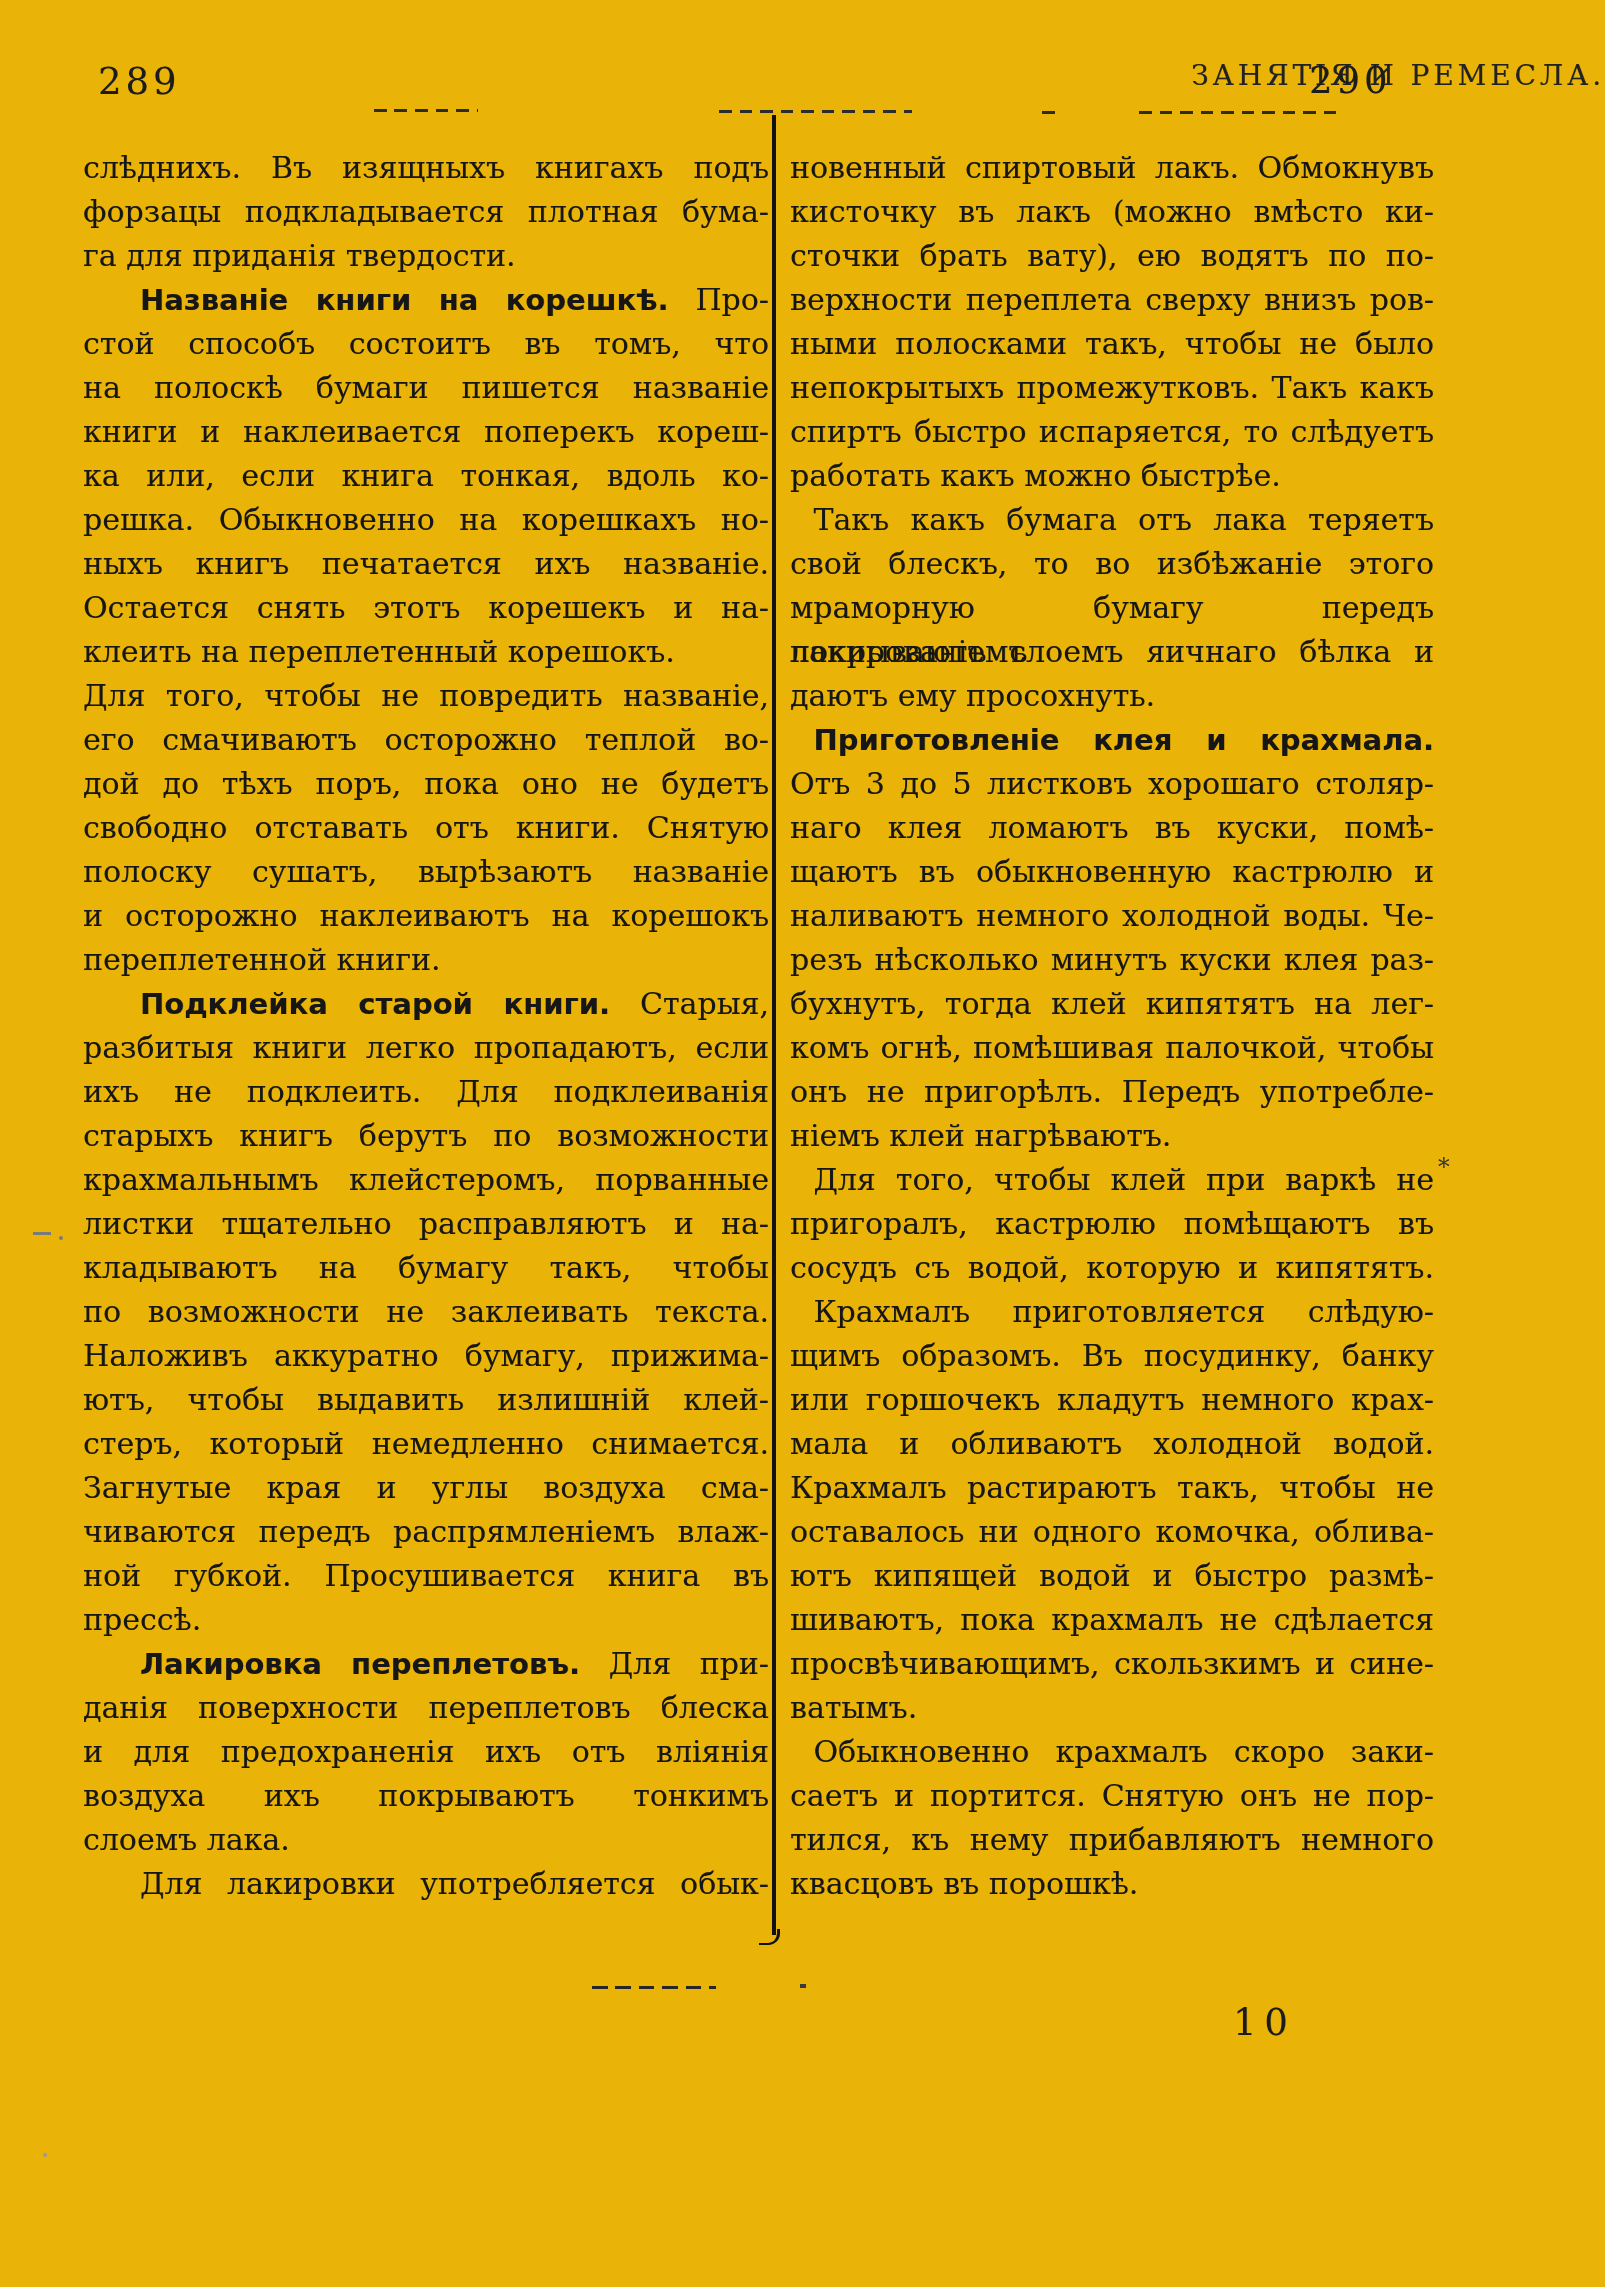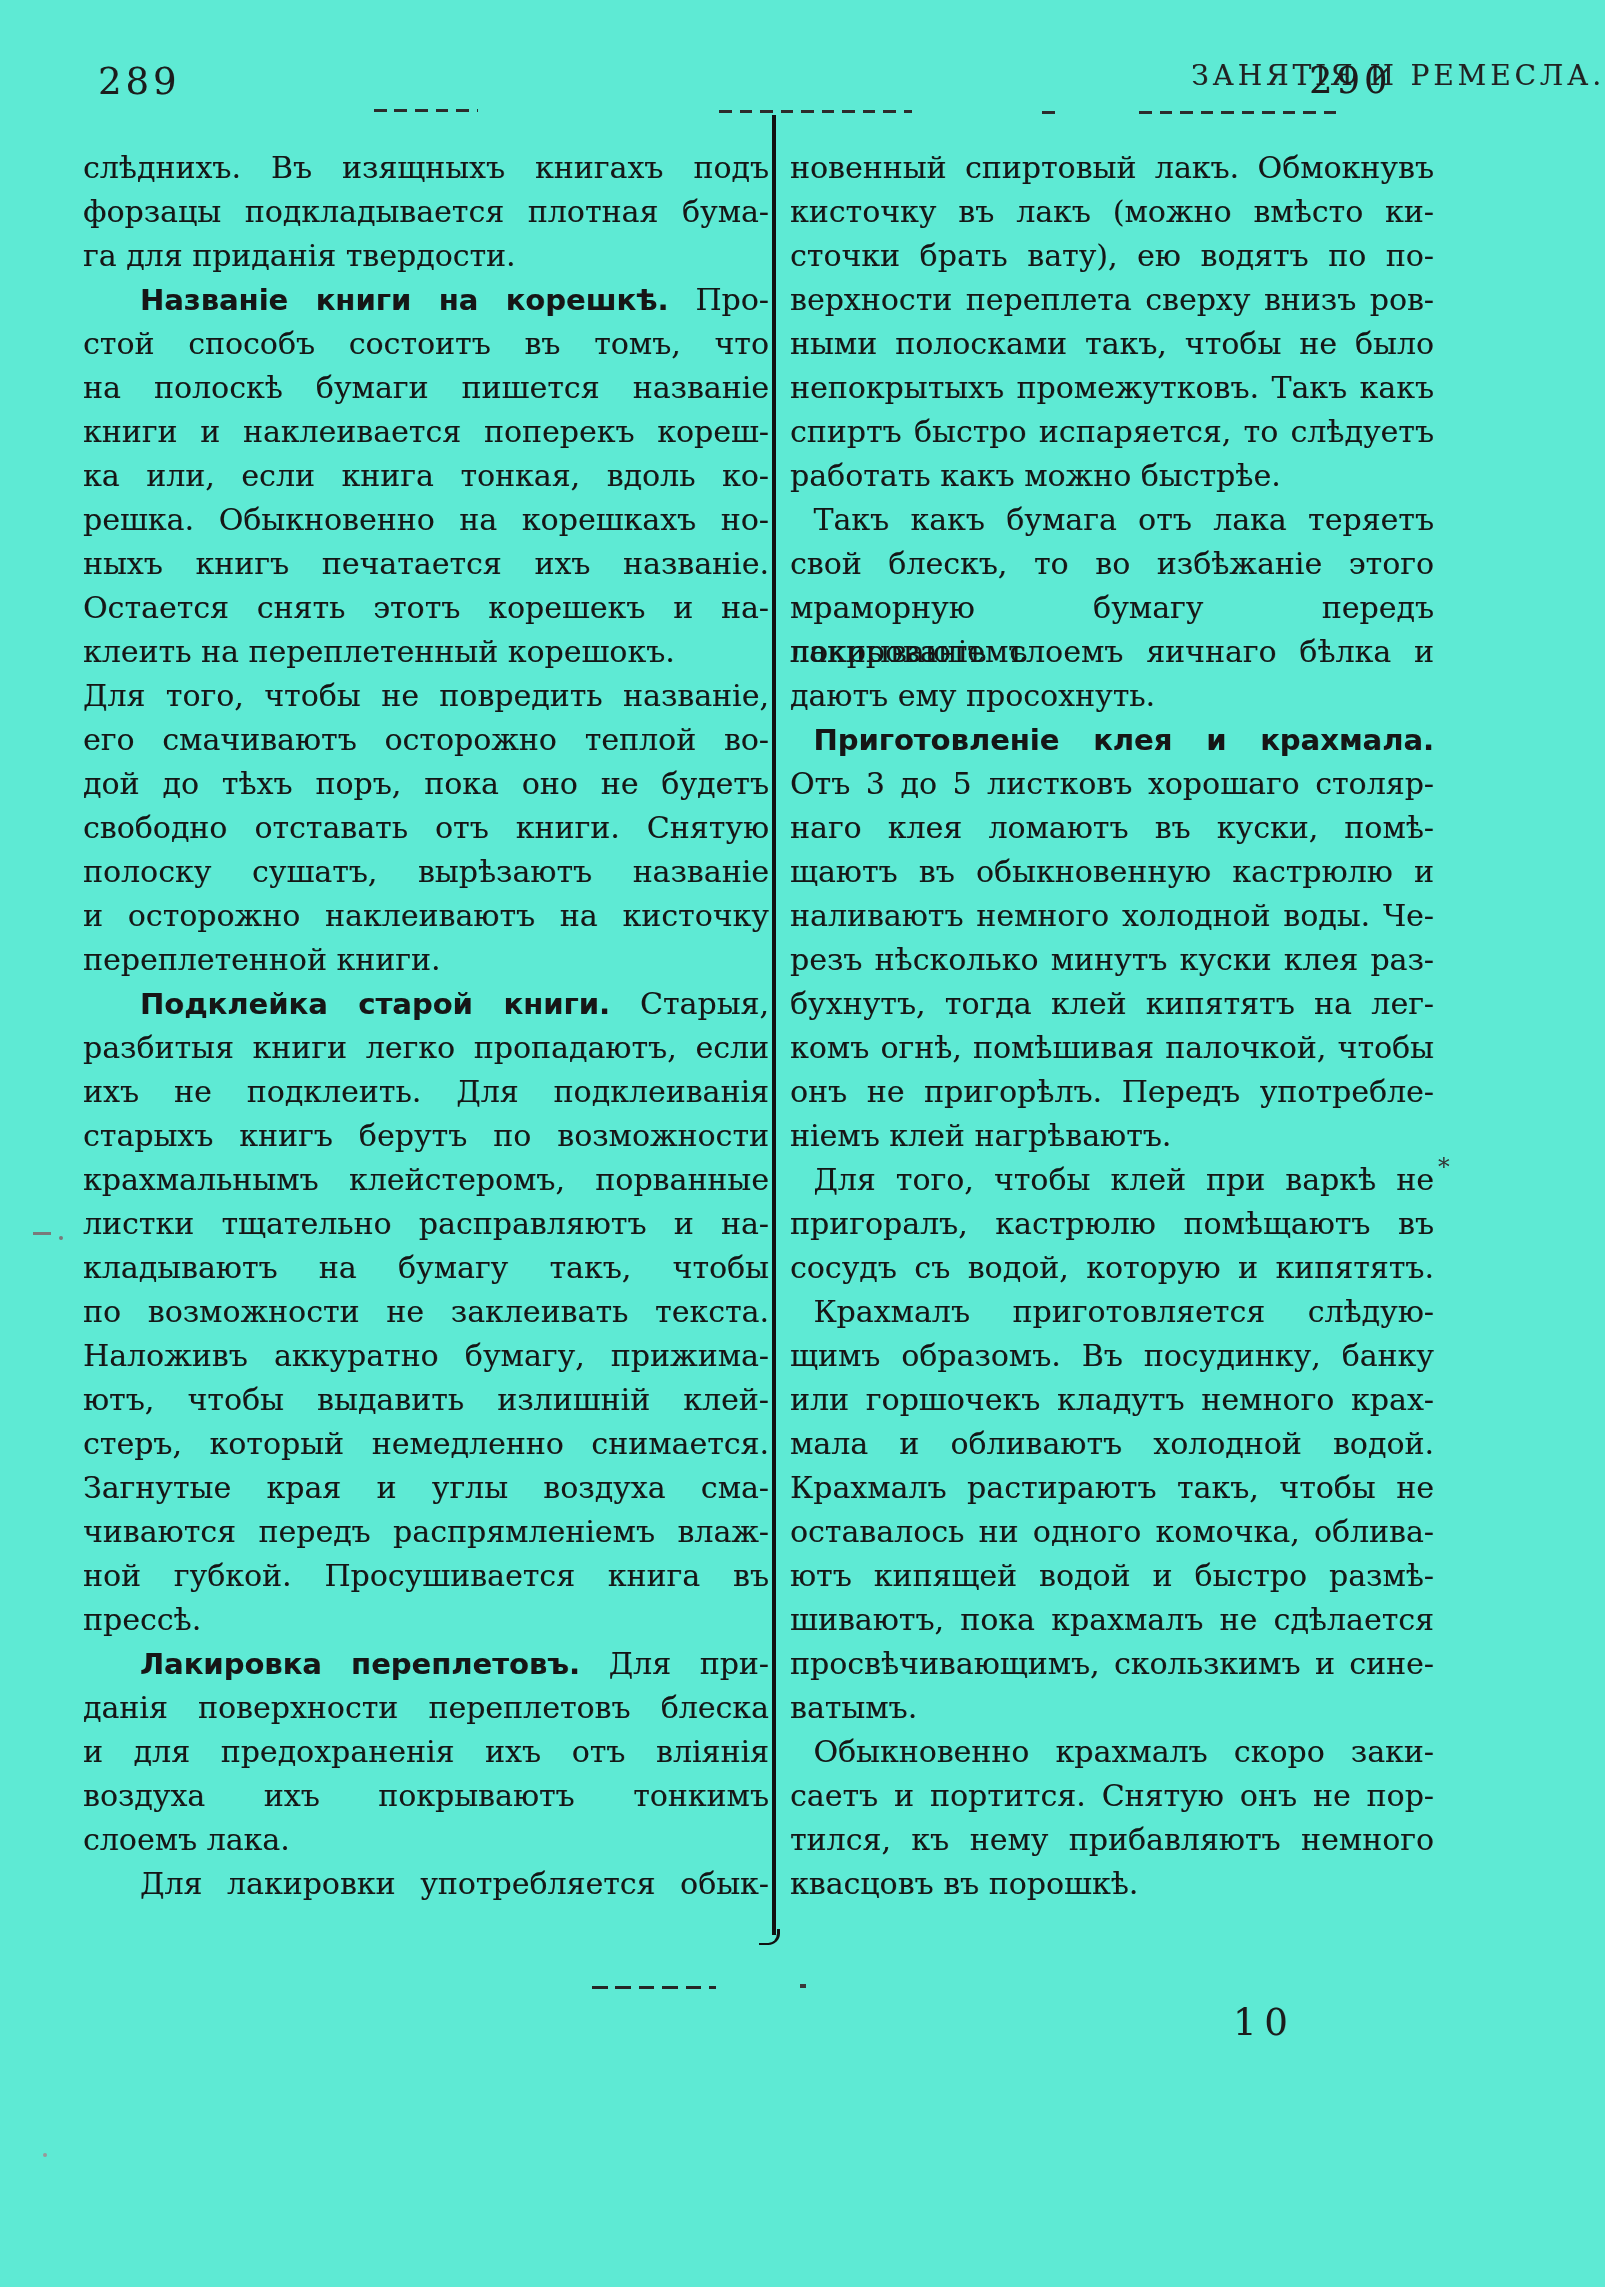--- a/index.html
+++ b/index.html
@@ -1,19 +1,19 @@
 <!DOCTYPE html>
 <html><head>
 <meta charset="utf-8">
 <style>
   html,body{margin:0;padding:0;background:#9a9a9a;}
   .page{
     position:relative;
     width:1605px;height:2288px;
-    background:#5eead4;
+    background:#eab308;
     font-family:"DejaVu Serif",serif;
     color:#161616;
     overflow:hidden;
     text-shadow:0.4px 0.4px 0 rgba(0,0,0,0.28);
   }
   .pagenum{
     position:absolute;
     font-size:37px;letter-spacing:3.9px;
     color:#1c1c1c;
   }
@@ -106,21 +106,21 @@
       <div class="line">ка или, если книга тонкая, вдоль ко-</div>
       <div class="line">решка. Обыкновенно на корешкахъ но-</div>
       <div class="line">ныхъ книгъ печатается ихъ названіе.</div>
       <div class="line">Остается снять этотъ корешекъ и на-</div>
       <div class="line end">клеить на переплетенный корешокъ.</div>
       <div class="line">Для того, чтобы не повредить названіе,</div>
       <div class="line">его смачиваютъ осторожно теплой во-</div>
       <div class="line">дой до тѣхъ поръ, пока оно не будетъ</div>
       <div class="line">свободно отставать отъ книги. Снятую</div>
       <div class="line">полоску сушатъ, вырѣзаютъ названіе</div>
-      <div class="line">и осторожно наклеиваютъ на кисточку</div>
+      <div class="line">и осторожно наклеиваютъ на корешокъ</div>
       <div class="line end">переплетенной книги.</div>
       <div class="line indent"><span class="head">Подклейка старой книги.</span> Старыя,</div>
       <div class="line">разбитыя книги легко пропадаютъ, если</div>
       <div class="line">ихъ не подклеить. Для подклеиванія</div>
       <div class="line">старыхъ книгъ берутъ по возможности</div>
       <div class="line">крахмальнымъ клейстеромъ, порванные</div>
       <div class="line">листки тщательно расправляютъ и на-</div>
       <div class="line">кладываютъ на бумагу такъ, чтобы</div>
       <div class="line">по возможности не заклеивать текста.</div>
       <div class="line">Наложивъ аккуратно бумагу, прижима-</div>

